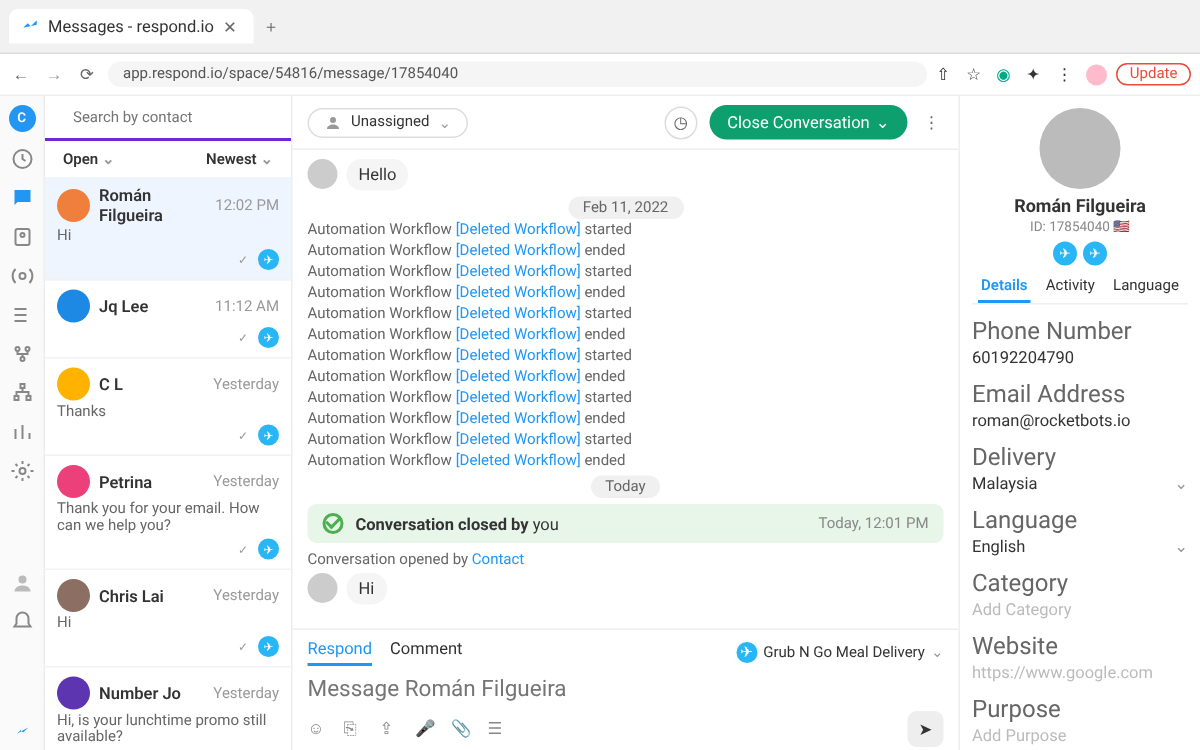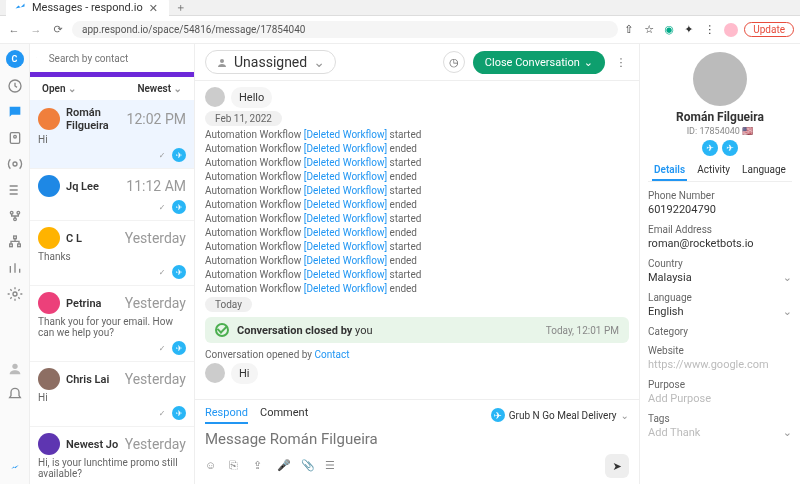--- a/index.html
+++ b/index.html
@@ -1,55 +1,55 @@
 <!DOCTYPE html>
 <html><head>
 <meta charset="utf-8">
 <style>
 *{margin:0;padding:0;box-sizing:border-box;font-family:-apple-system,BlinkMacSystemFont,"Segoe UI",Roboto,sans-serif}
 body{background:#fff;overflow:hidden;font-size:11px;color:#333}
-.browser-chrome{height:16px;background:#f1f1f1;border-bottom:1px solid #ddd;display:flex;align-items:center;padding:0 6px}
+.browser-chrome{height:36px;background:#f1f1f1;border-bottom:1px solid #ddd;display:flex;align-items:center;padding:0 6px}
 .tab{display:flex;align-items:center;background:#fff;border-radius:6px 6px 0 0;padding:4px 8px;gap:6px;font-size:11px;margin-right:4px}
 .tab svg{width:12px;height:12px}
 .tab-close{width:12px;height:12px;cursor:pointer;color:#666}
 .addr-bar{height:28px;background:#fff;border-bottom:1px solid #eee;display:flex;align-items:center;padding:0 6px;gap:6px}
 .nav-btn{width:16px;height:16px;color:#666;cursor:pointer;display:flex;align-items:center;justify-content:center}
 .url-field{flex:1;background:#f5f5f5;border-radius:12px;padding:3px 10px;font-size:10px;color:#555}
 .ext-icon{width:14px;height:14px;cursor:pointer}
 .update-btn{border:1px solid #e74c3c;color:#e74c3c;border-radius:12px;padding:1px 8px;font-size:10px;cursor:pointer}
 .app{display:flex;height:440px}
 .sidenav{width:30px;background:#fafafa;border-right:1px solid #eee;display:flex;flex-direction:column;align-items:center;padding:6px 0;gap:10px}
 .sidenav .icon{width:16px;height:16px;color:#888;cursor:pointer}
 .sidenav .icon.active{color:#2196f3}
 .avatar-sm{width:18px;height:18px;border-radius:50%;background:#2196f3;color:#fff;display:flex;align-items:center;justify-content:center;font-size:9px;font-weight:600}
 .convlist{width:165px;border-right:1px solid #eee;display:flex;flex-direction:column}
-.convlist-top{display:flex;align-items:center;padding:6px;gap:6px;border-bottom:5px solid #6d28d9}
+.convlist-top{display:flex;align-items:center;padding:6px;gap:6px;border-bottom:2px solid #6d28d9}
 .convlist-top .btn-icon{width:16px;height:16px;color:#666;cursor:pointer}
 .search-input{flex:1;border:none;outline:none;font-size:10px;color:#888}
 .convlist-tabs{display:flex;justify-content:space-between;padding:6px 12px;font-size:10px;font-weight:600}
 .convlist-tabs span{cursor:pointer}
 .conv-item{padding:6px 8px;border-bottom:1px solid #f2f2f2;cursor:pointer}
 .conv-item.active{background:#eef5ff}
 .conv-row1{display:flex;align-items:center;gap:6px}
 .conv-avatar{width:22px;height:22px;border-radius:50%;background:#ddd;flex-shrink:0}
 .conv-name{font-weight:600;font-size:11px;flex:1}
-.conv-time{font-size:14px;color:#999}
+.conv-time{font-size:10px;color:#999}
 .conv-preview{font-size:10px;color:#666;margin-top:2px}
 .conv-icons{display:flex;justify-content:flex-end;gap:3px;margin-top:3px}
 .conv-icons span{width:14px;height:14px;border-radius:50%;display:flex;align-items:center;justify-content:center;font-size:8px}
 .tg-badge{background:#29b6f6;color:#fff}
 .chat{flex:1;display:flex;flex-direction:column;border-right:1px solid #eee}
 .chat-head{display:flex;align-items:center;padding:6px 10px;gap:8px;border-bottom:1px solid #eee}
-.dropdown-pill{display:flex;align-items:center;gap:6px;border:1px solid #ddd;border-radius:14px;padding:3px 10px;font-size:14px;cursor:pointer}
+.dropdown-pill{display:flex;align-items:center;gap:6px;border:1px solid #ddd;border-radius:14px;padding:3px 10px;font-size:10px;cursor:pointer}
 .close-conv{background:#0e9f6e;color:#fff;border-radius:14px;padding:5px 12px;font-size:11px;cursor:pointer;display:flex;align-items:center;gap:4px}
 .chat-body{flex:1;overflow-y:auto;padding:6px 10px}
 .msg-in{display:flex;gap:6px;margin-bottom:4px}
 .msg-avatar{width:20px;height:20px;border-radius:50%;background:#ccc;flex-shrink:0}
 .msg-bubble{background:#f5f5f5;border-radius:10px;padding:4px 8px;font-size:11px}
-.date-chip{text-align:left;margin:4px auto}
+.date-chip{text-align:center;margin:4px auto}
 .date-chip span{background:#f0f0f0;border-radius:10px;padding:2px 10px;font-size:10px;color:#666}
 .sys-line{text-align:left;font-size:10px;color:#666;margin:3px 0}
 .sys-line .link{color:#2196f3;cursor:pointer}
 .closed-bar{background:#e8f5e9;border-radius:6px;padding:6px 10px;display:flex;align-items:center;gap:8px;margin:6px 0;font-size:11px}
 .closed-bar .time{margin-left:auto;color:#888;font-size:10px}
 .check-circle{width:14px;height:14px;border:2px solid #4caf50;border-radius:50%;position:relative}
 .check-circle:after{content:"";position:absolute;left:2px;top:-1px;width:4px;height:7px;border:solid #4caf50;border-width:0 2px 2px 0;transform:rotate(45deg)}
 .composer{border-top:1px solid #eee;padding:6px 10px}
 .composer-tabs{display:flex;justify-content:space-between;align-items:center}
 .composer-tabs .lt{display:flex;gap:12px;font-size:11px}
@@ -64,21 +64,21 @@
 .profile-top{text-align:center}
 .profile-img{width:54px;height:54px;border-radius:50%;background:#bbb;margin:0 auto 4px}
 .profile-name{font-weight:700;font-size:12px}
 .profile-id{font-size:9px;color:#888;margin-top:2px}
 .profile-social{display:flex;justify-content:center;gap:4px;margin:4px 0}
 .profile-social span{width:16px;height:16px;border-radius:50%;background:#29b6f6;color:#fff;font-size:9px;display:flex;align-items:center;justify-content:center}
 .ptabs{display:flex;justify-content:space-around;font-size:10px;margin-top:4px;border-bottom:1px solid #eee}
 .ptabs span{padding:4px 2px;cursor:pointer}
 .ptabs span.active{color:#2196f3;border-bottom:2px solid #2196f3;font-weight:600}
 .field{margin-top:8px}
-.field-label{font-size:10px;color:#666}
+.field-label{font-size:16px;color:#666}
 .field-value{font-size:11px;margin-top:2px}
 .field-value.ph{color:#bbb}
 .field-select{display:flex;justify-content:space-between;align-items:center}
 .chev{color:#999}
 svg{width:100%;height:100%}
 .logo-corner{margin-top:auto;padding-bottom:6px}
 .light{color:#999}
 </style>
 </head>
 <body>
@@ -235,21 +235,21 @@
           </div>
           <div class="conv-preview">Hi</div>
           <div class="conv-icons">
             <span style="color:#999">✓</span>
             <span class="tg-badge">✈</span>
           </div>
         </div>
         <div class="conv-item">
           <div class="conv-row1">
             <div class="conv-avatar" style="background:#5e35b1"></div>
-            <div class="conv-name">Newest Jo</div>
+            <div class="conv-name">Number Jo</div>
             <div class="conv-time">Yesterday</div>
           </div>
           <div class="conv-preview">Hi, is your lunchtime promo still available?</div>
         </div>
       </div>
   </div>
 
   <div class="chat">
     <div class="chat-head">
       <div class="dropdown-pill">
@@ -346,35 +346,36 @@
     </div>
     <div class="field">
         <div class="field-label">Phone Number</div>
         <div class="field-value">60192204790</div>
       </div>
     <div class="field">
         <div class="field-label">Email Address</div>
         <div class="field-value">roman@rocketbots.io</div>
       </div>
     <div class="field">
-        <div class="field-label">Country</div>
+        <div class="field-label">Delivery</div>
         <div class="field-value field-select">
           <span>Malaysia</span>
           <span class="chev">⌄</span>
         </div>
       </div>
     <div class="field">
         <div class="field-label">Language</div>
         <div class="field-value field-select">
           <span>English</span>
           <span class="chev">⌄</span>
         </div>
       </div>
     <div class="field">
         <div class="field-label">Category</div>
+        <div class="field-value ph">Add Category</div>
       </div>
     <div class="field">
         <div class="field-label">Website</div>
         <div class="field-value ph">https://www.google.com</div>
       </div>
     <div class="field">
         <div class="field-label">Purpose</div>
         <div class="field-value ph">Add Purpose</div>
       </div>
     <div class="field">

